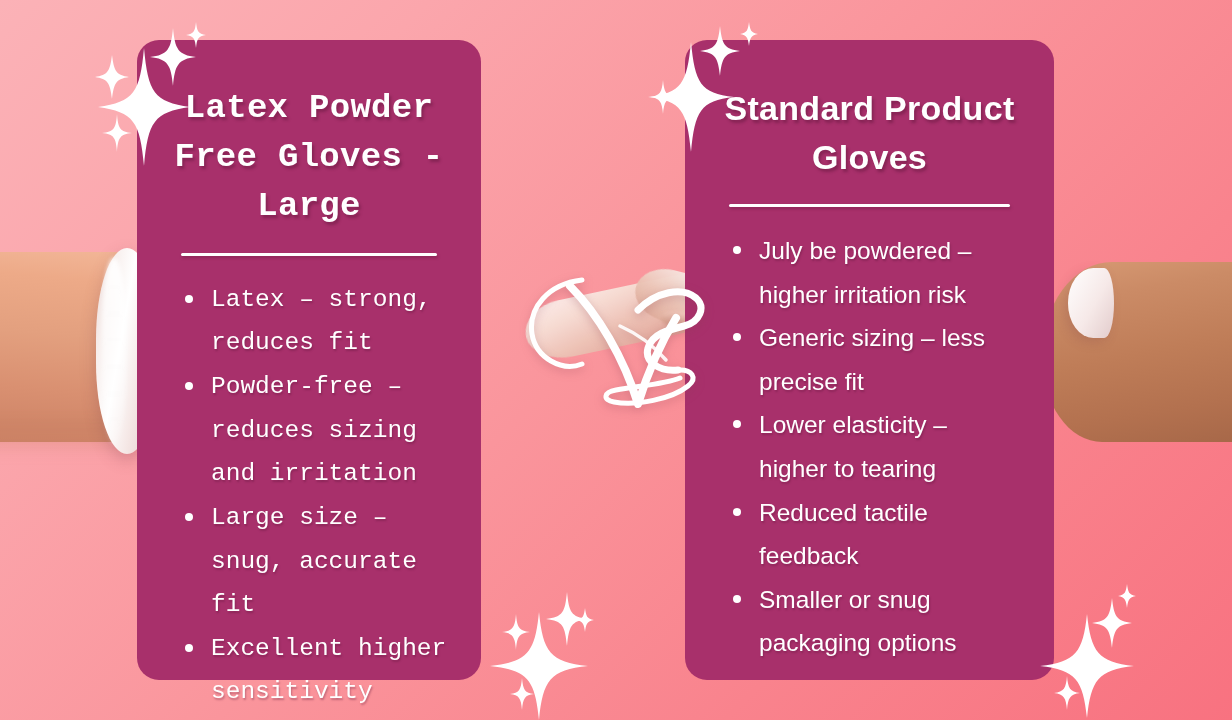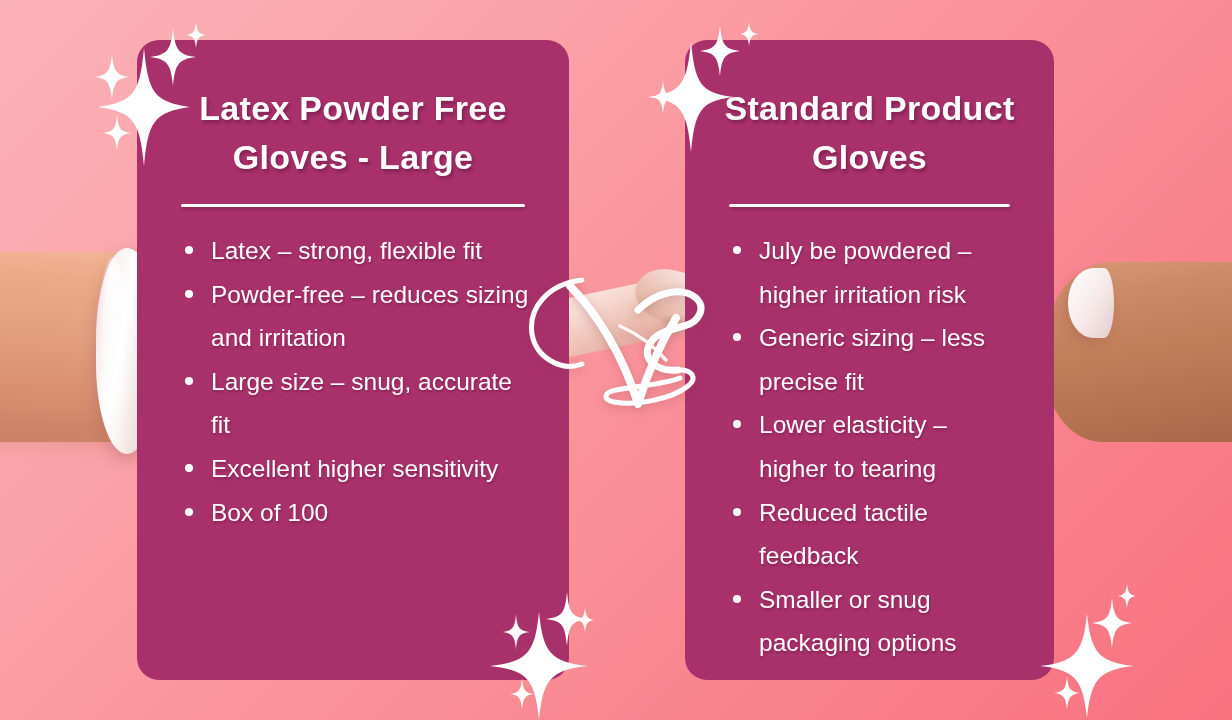--- a/index.html
+++ b/index.html
@@ -168,21 +168,21 @@
   
   .card {
     position: absolute;
     top: 40px;
     height: 640px;
     background: #a8306b;
     border-radius: 22px;
     padding: 44px 30px 0 30px;
     overflow: visible;
   }
-  .card-left  { left: 137px; width: 432px; }
+  .card-left  { left: 137px; width: 344px; font-family: Liberation Mono, monospace; }
   .card-right { left: 685px; width: 369px; }
 
   .card-title {
     color: #ffffff;
     font-size: 34px;
     font-weight: bold;
     line-height: 1.44;
     text-align: center;
     letter-spacing: 0.3px;
     text-shadow: 2px 3px 3px rgba(90,20,55,0.45);
@@ -239,21 +239,21 @@
   <div class="glove-right"></div>
   <div class="finger-a"></div>
   <div class="finger-b"></div>
   <div class="finger-nail"></div>
 </div>
 
 <div class="card card-left">
   <div class="card-title">Latex Powder Free Gloves - Large</div>
   <div class="divider"></div>
   <ul class="bullets">
-    <li>Latex – strong, flexible fit</li>
+    <li>Latex – strong, reduces fit</li>
     <li>Powder-free – reduces sizing and irritation</li>
     <li>Large size – snug, accurate fit</li>
     <li>Excellent higher sensitivity</li>
     <li>Box of 100</li>
   </ul>
 </div>
 
 <div class="card card-right">
   <div class="card-title">Standard Product Gloves</div>
   <div class="divider"></div>

